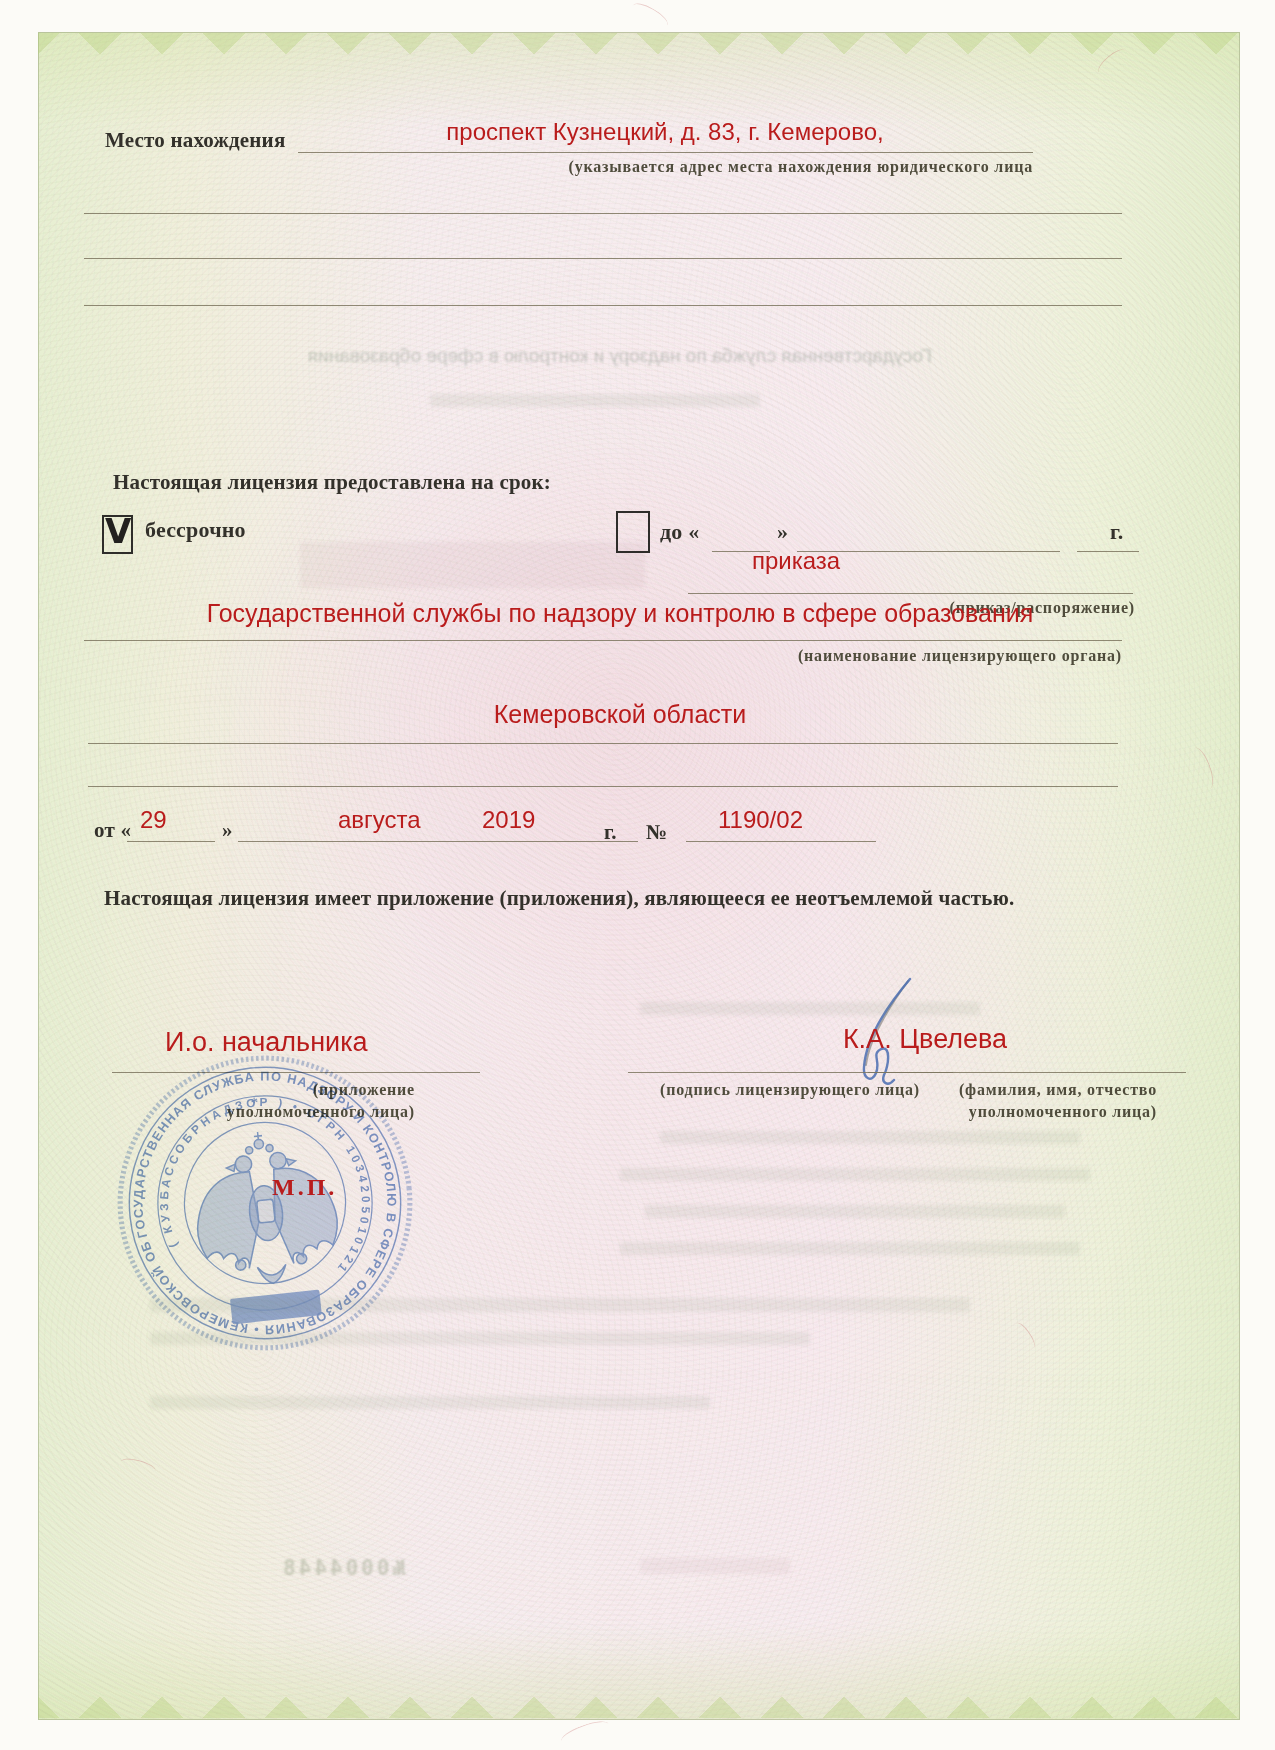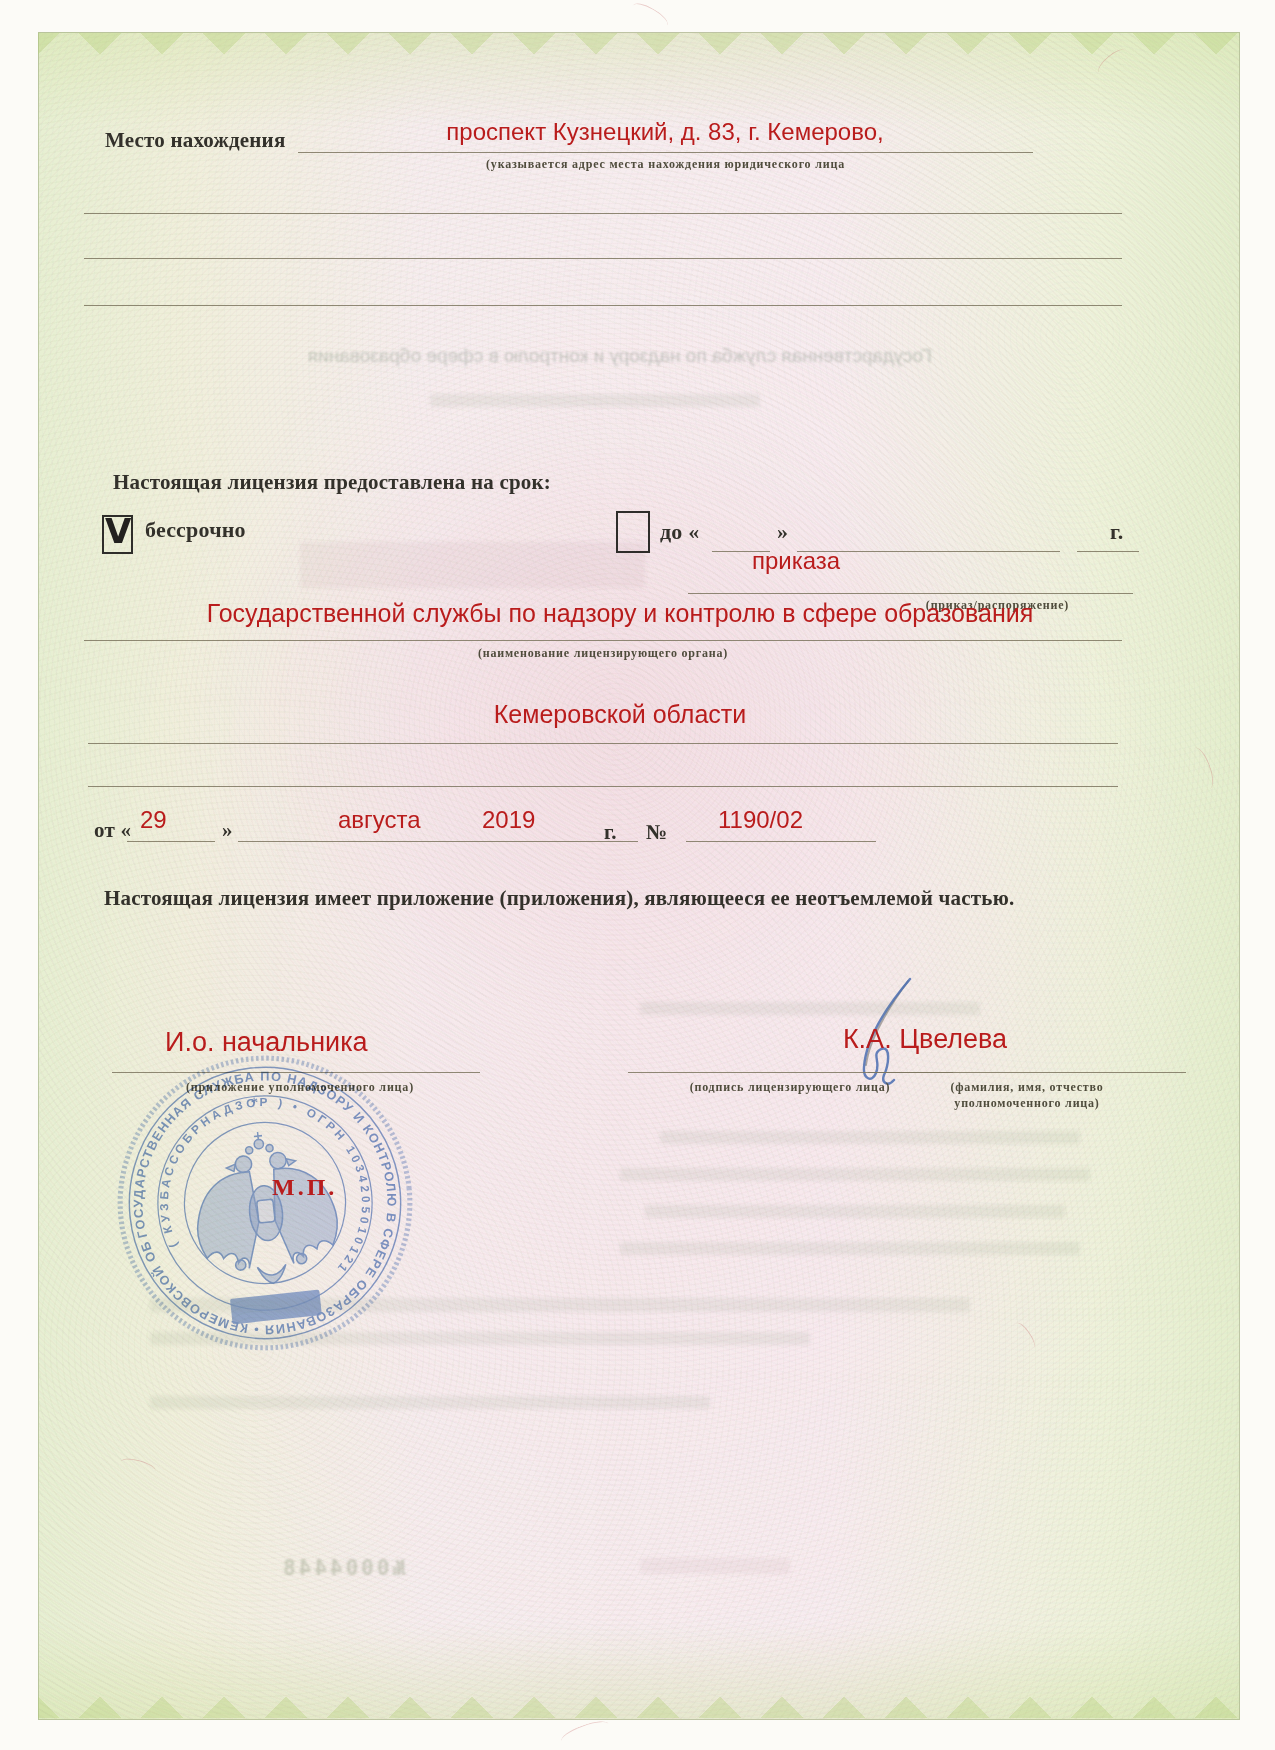--- a/index.html
+++ b/index.html
@@ -25,21 +25,21 @@
     background:
       linear-gradient(135deg, rgba(178,206,116,.55) 25%, transparent 25%) 0 0,
       linear-gradient(225deg, rgba(178,206,116,.55) 25%, transparent 25%) 0 0;
     background-size:62px 26px;background-repeat:repeat-x;}
   .zz.top{top:33px;}
   .zz.bottom{top:1692px;transform:scaleY(-1);}
 
   
   .h-serif{position:absolute;font-family:"Liberation Serif",serif;font-weight:700;font-size:21px;color:#33312b;letter-spacing:.2px;white-space:nowrap;}
   .fill{position:absolute;font-family:"Liberation Sans",sans-serif;font-size:24px;color:#b91c1c;white-space:nowrap;}
-  .caption{position:absolute;font-family:"Liberation Serif",serif;font-weight:700;font-size:12px;color:#4f4c3c;letter-spacing:.8px;text-align:center;line-height:1.35;}
+  .caption{position:absolute;font-family:"Liberation Serif",serif;font-weight:700;font-size:16px;color:#4f4c3c;letter-spacing:.8px;text-align:right;line-height:1.35;}
   .line{position:absolute;border-bottom:1px solid rgba(125,118,95,.85);height:0;}
   .center{text-align:center;}
 
   
   .cbox{position:absolute;border:2.5px solid #2e2d2a;background:transparent;}
   .vmark{position:absolute;font-family:"DejaVu Sans",sans-serif;font-weight:700;font-size:34px;color:#22211f;line-height:1;}
 
   
   .sig{position:absolute;}
 

